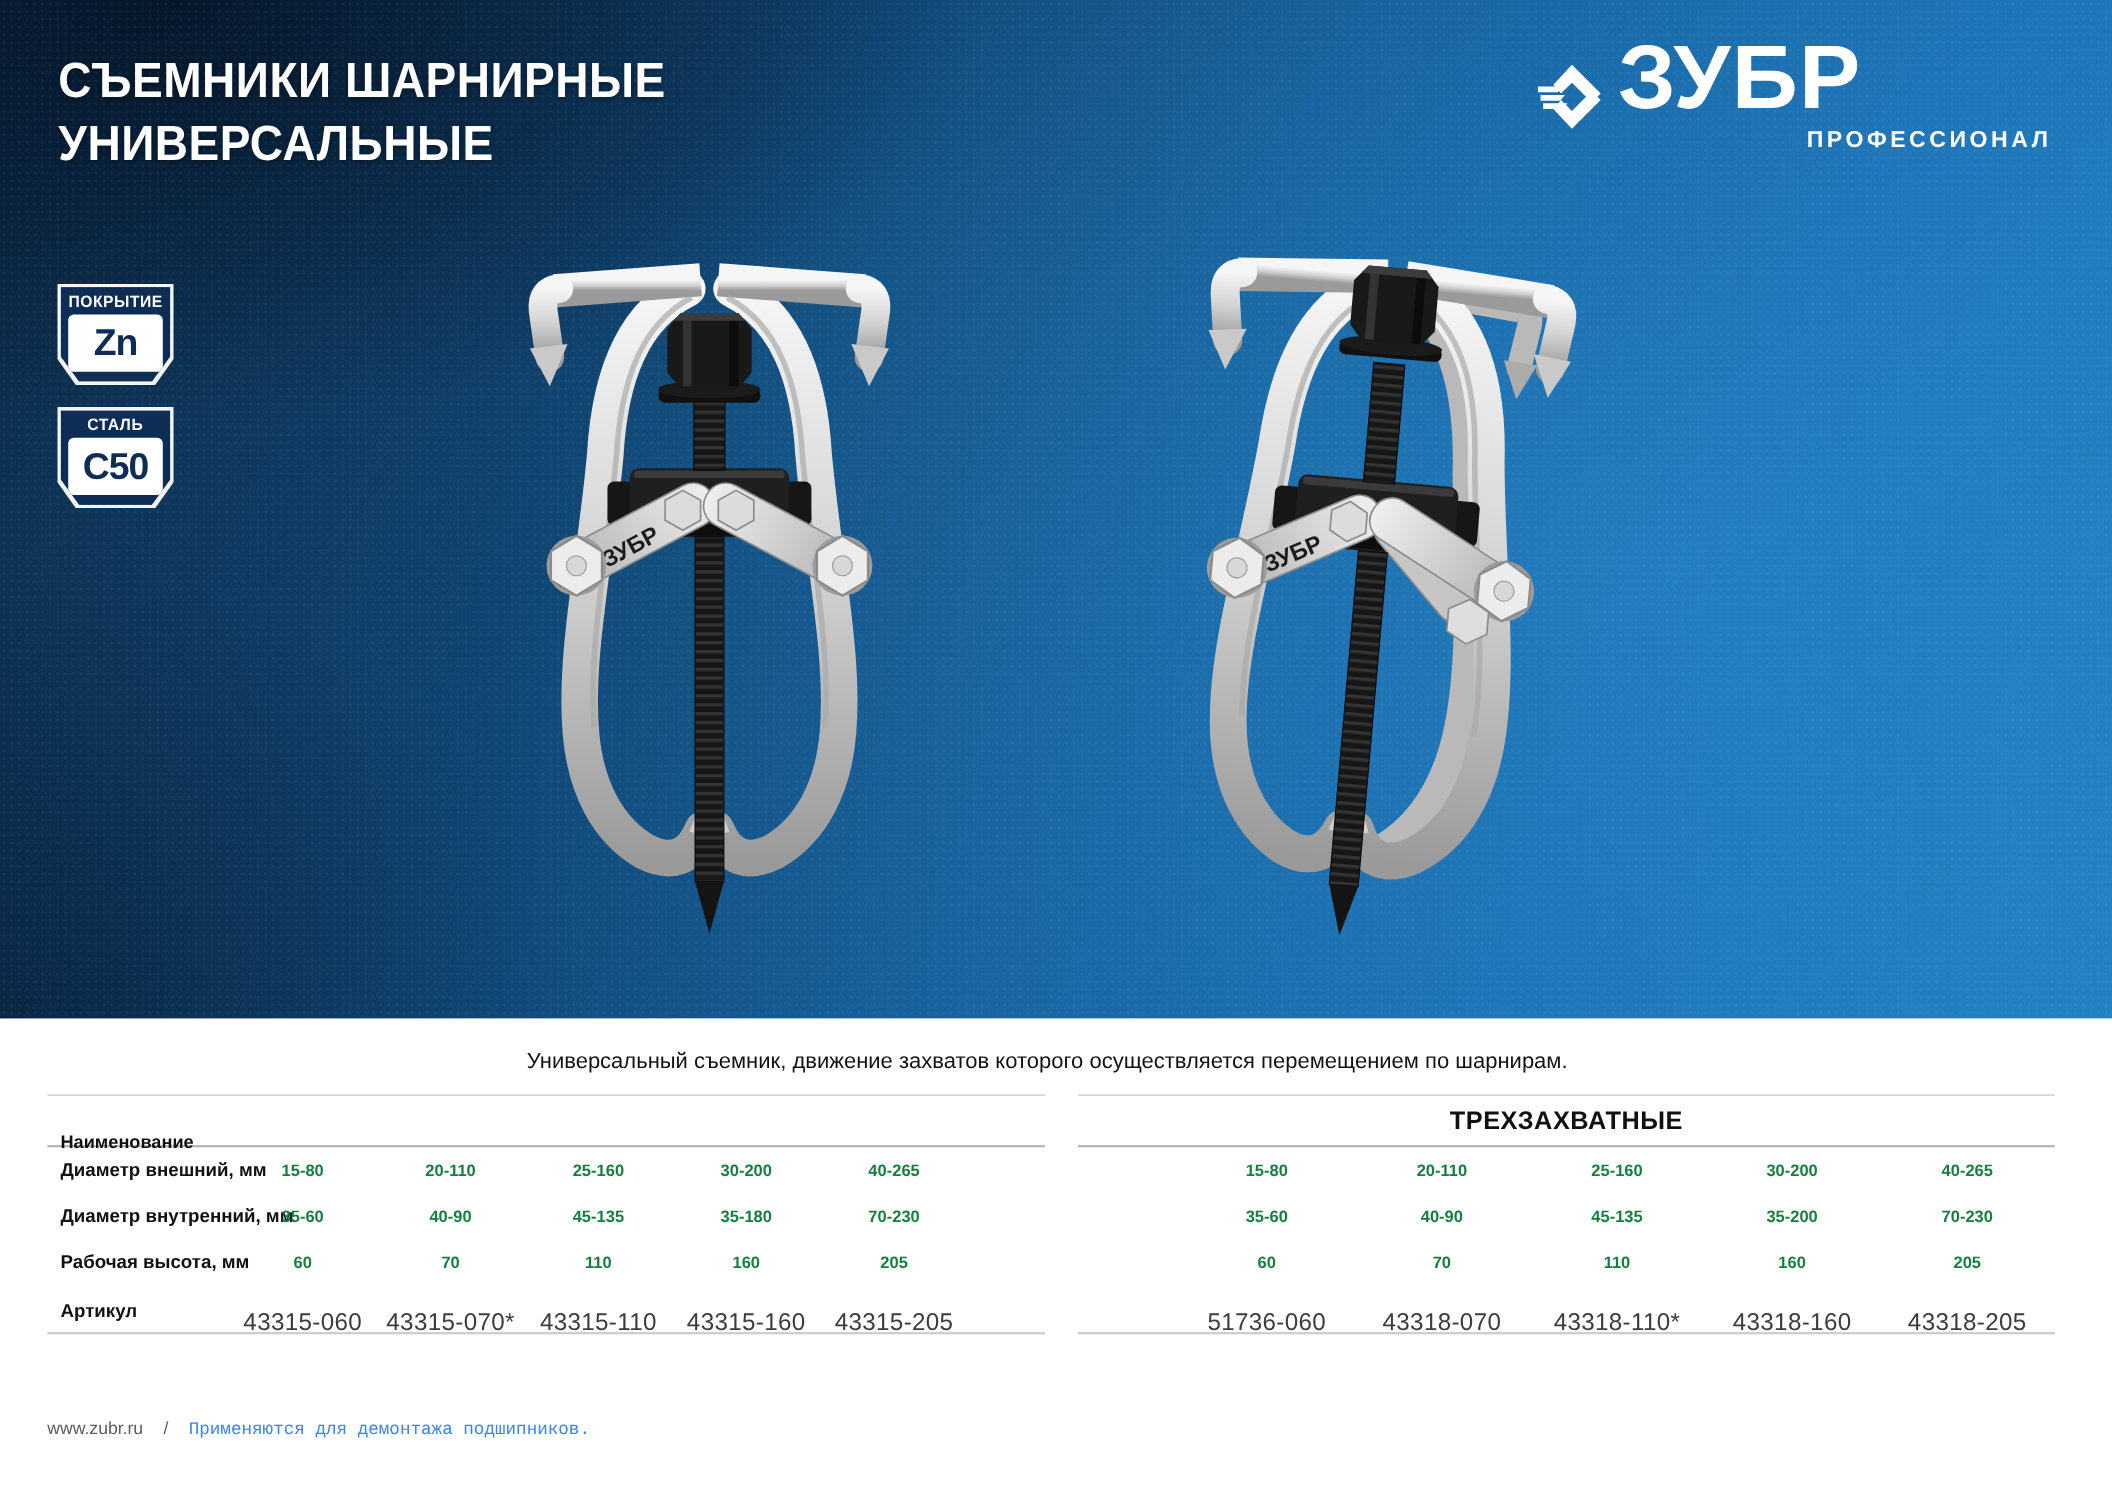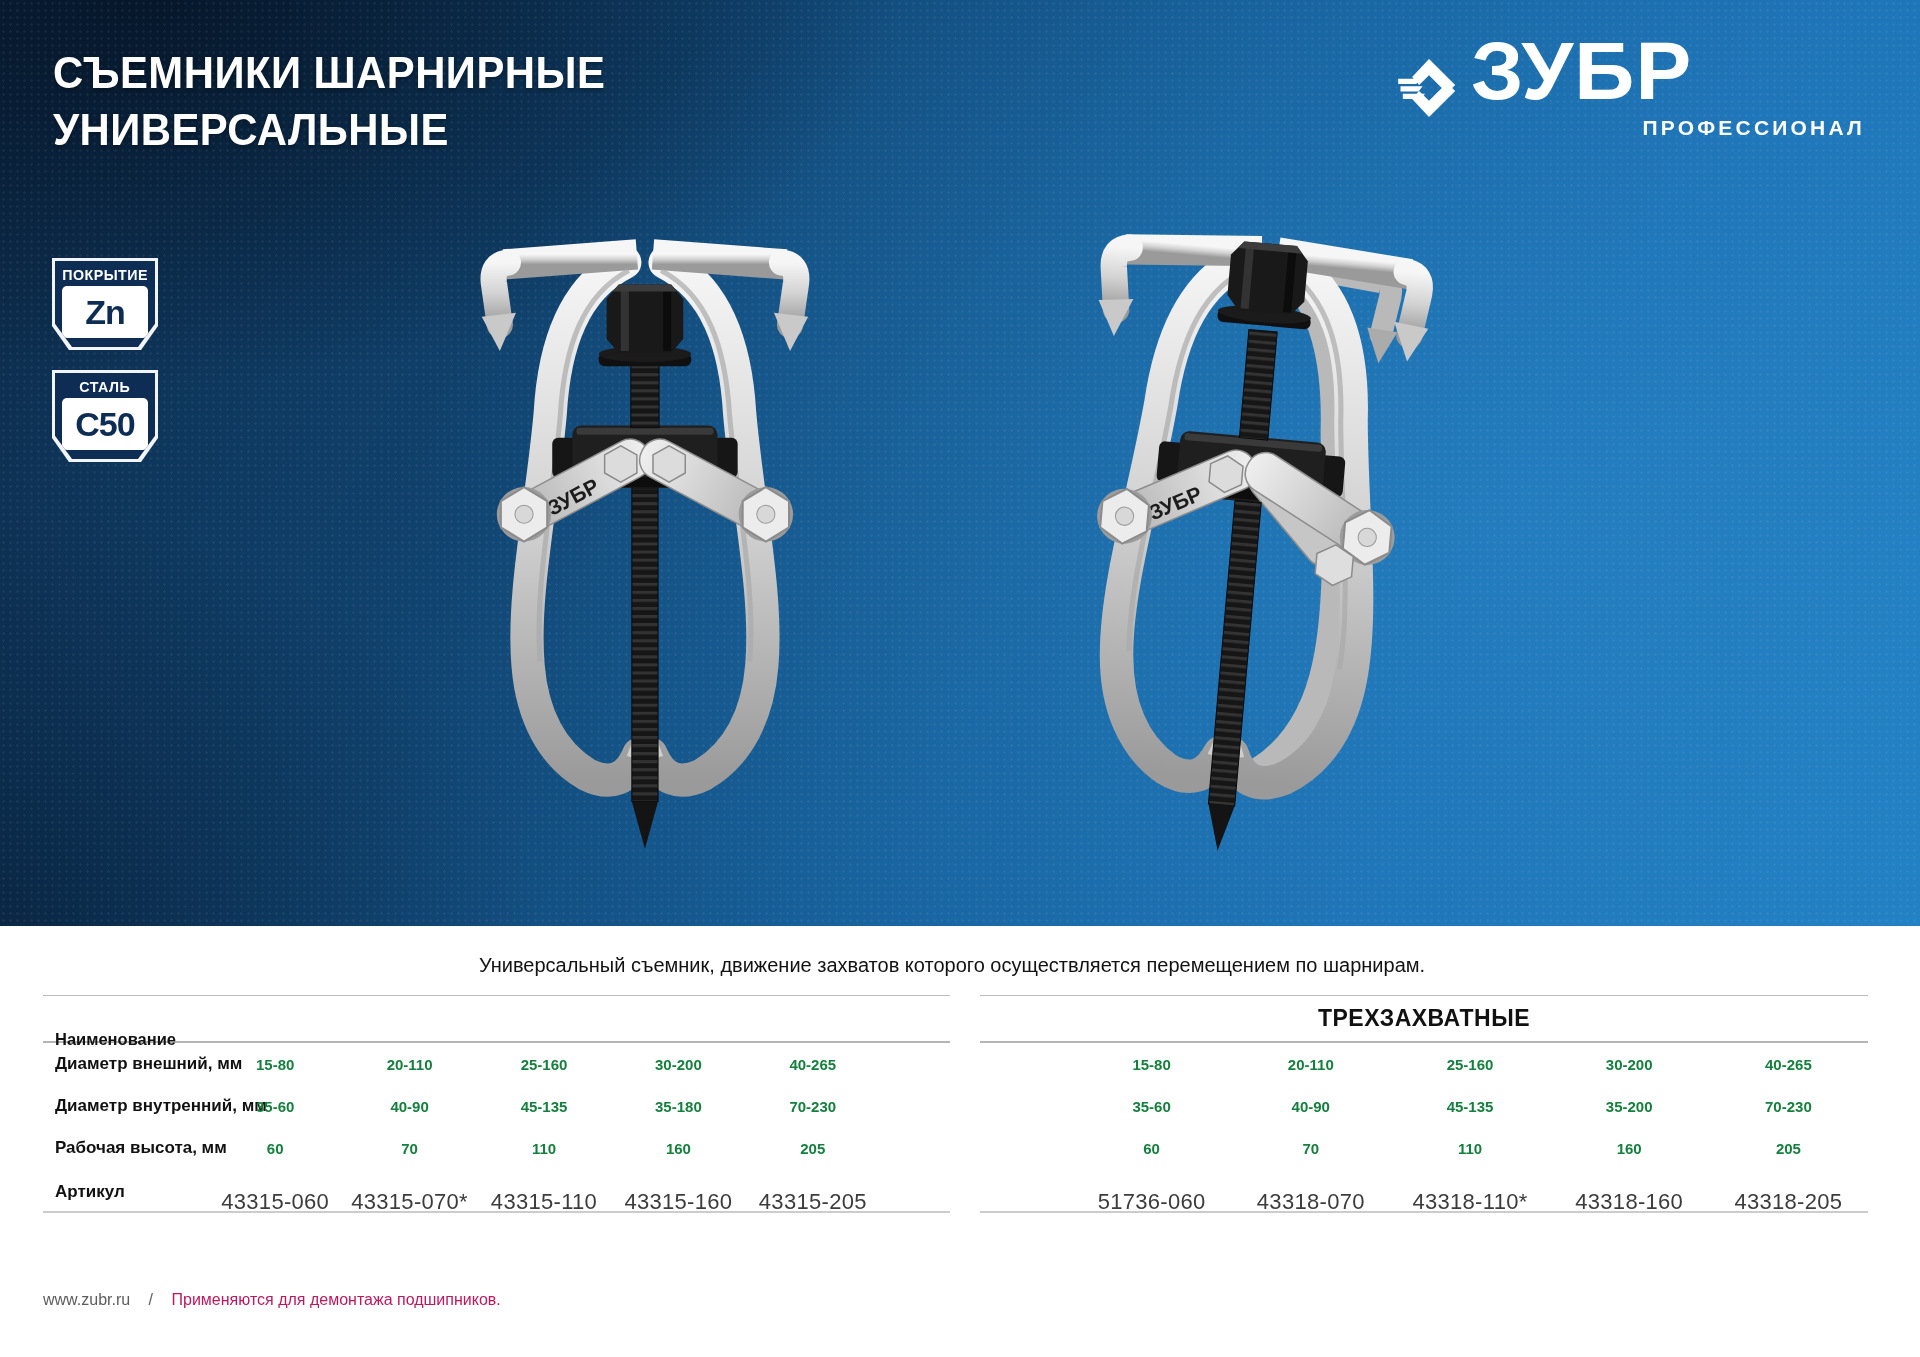--- a/index.html
+++ b/index.html
@@ -75,21 +75,21 @@
   .t-row { height:42px; display:grid; align-items:center; }
   .tbl-left  .t-row { grid-template-columns:165px repeat(5,1fr); padding-right:70px; }
   .tbl-right .t-row { grid-template-columns:repeat(5,1fr); padding-left:92px; }
   .t-label { font-size:17px; font-weight:bold; color:#111; padding-left:12px; white-space:nowrap; }
   .t-val { font-size:15px; font-weight:bold; color:#15803d; text-align:center; white-space:nowrap; }
   .t-row-sku .t-val { font-weight:normal; color:#3c3c3c; font-size:22px; letter-spacing:0.3px;margin-top:20px; }
 
   .footer { position:absolute; left:43px; top:365px; font-size:16px; white-space:nowrap; }
   .footer-site { color:#5d5d5d; text-decoration:none; }
   .footer-sep  { color:#5d5d5d; margin:0 14px; }
-  .footer-note { color:#be185d; }
+  .footer-note { color:#3b82f6;font-family:Liberation Mono, monospace; }
 </style>
 </head>
 <body>
 
 <div class="page">
 
   <div class="hero">
 
     <div class="hero-title">
       <span class="line">СЪЕМНИКИ ШАРНИРНЫЕ</span>

